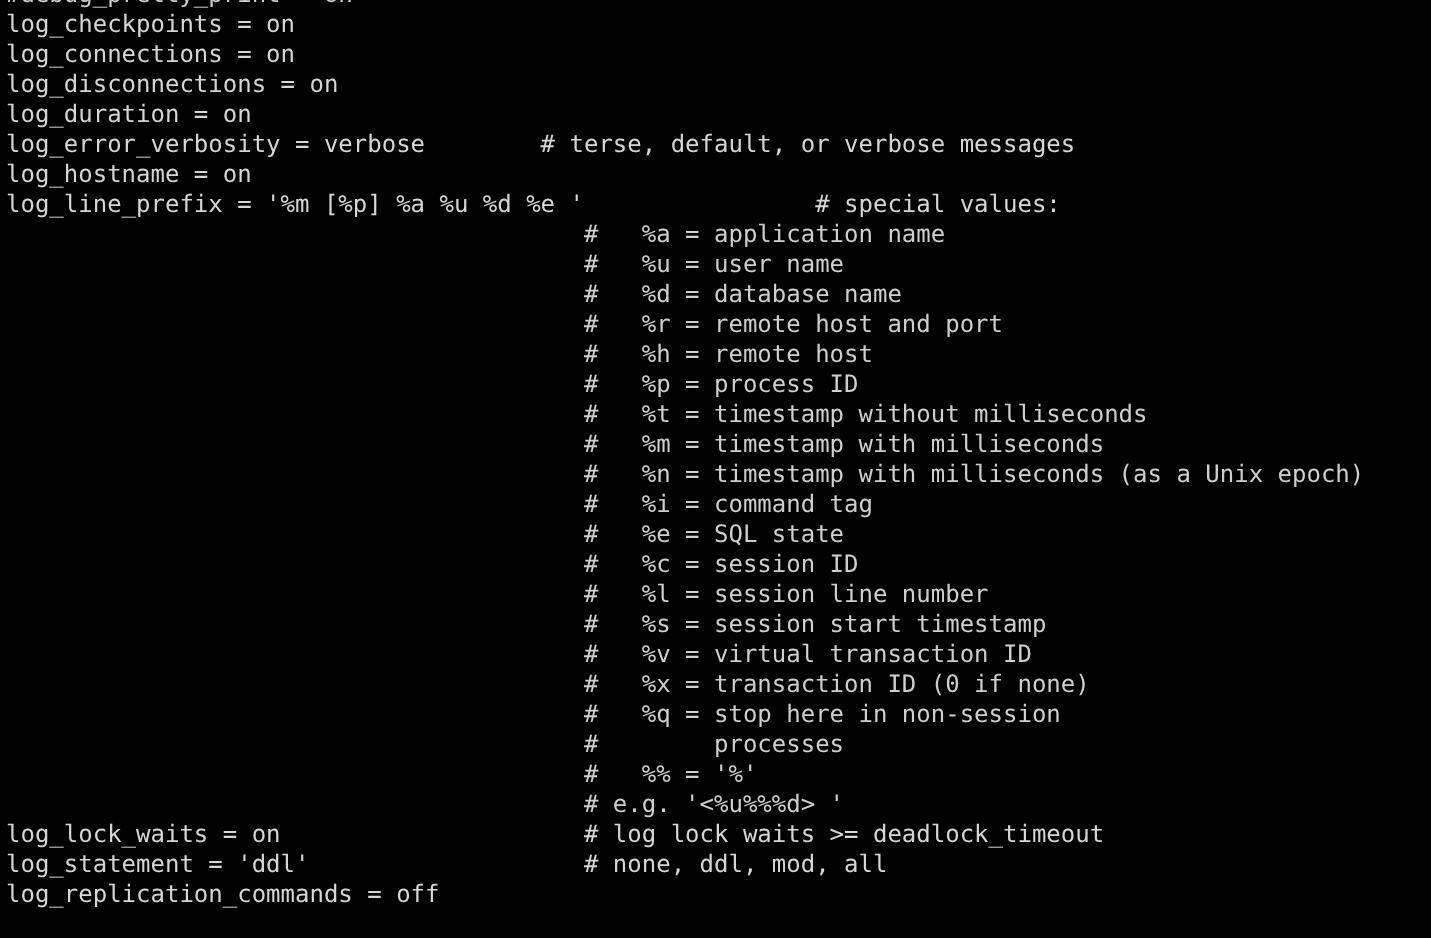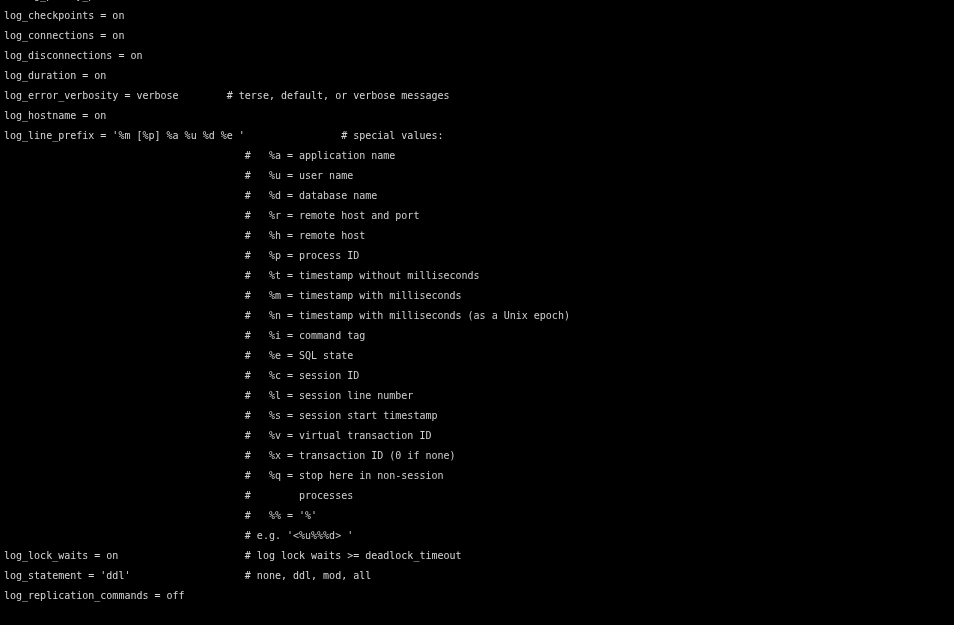--- a/index.html
+++ b/index.html
@@ -13,21 +13,21 @@
     height: 625px;
     overflow: hidden;
   }
   #terminal {
     position: relative;
     width: 954px;
     height: 625px;
     background: #000000;
     color: #d6d6d6;
     font-family: "DejaVu Sans Mono", "Liberation Mono", monospace;
-    font-size: 10px;
+    font-size: 16px;
     line-height: 20px;
     overflow: hidden;
     white-space: pre;
     letter-spacing: 0px;
   }
   
   #lines {
     position: absolute;
     left: 4px;
     top: -14px;

